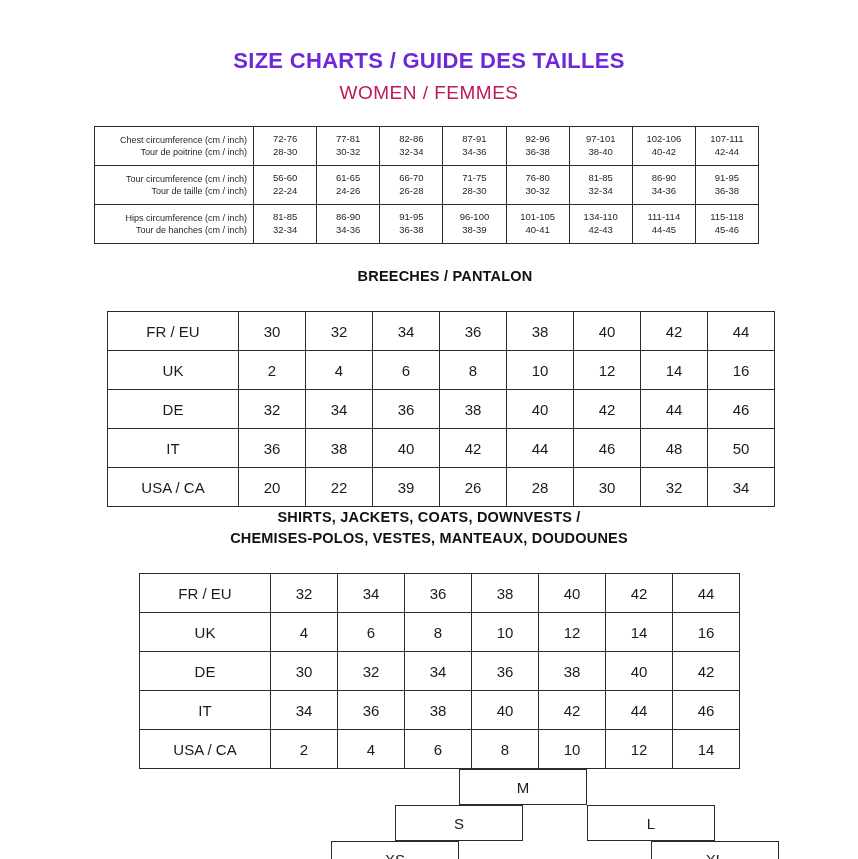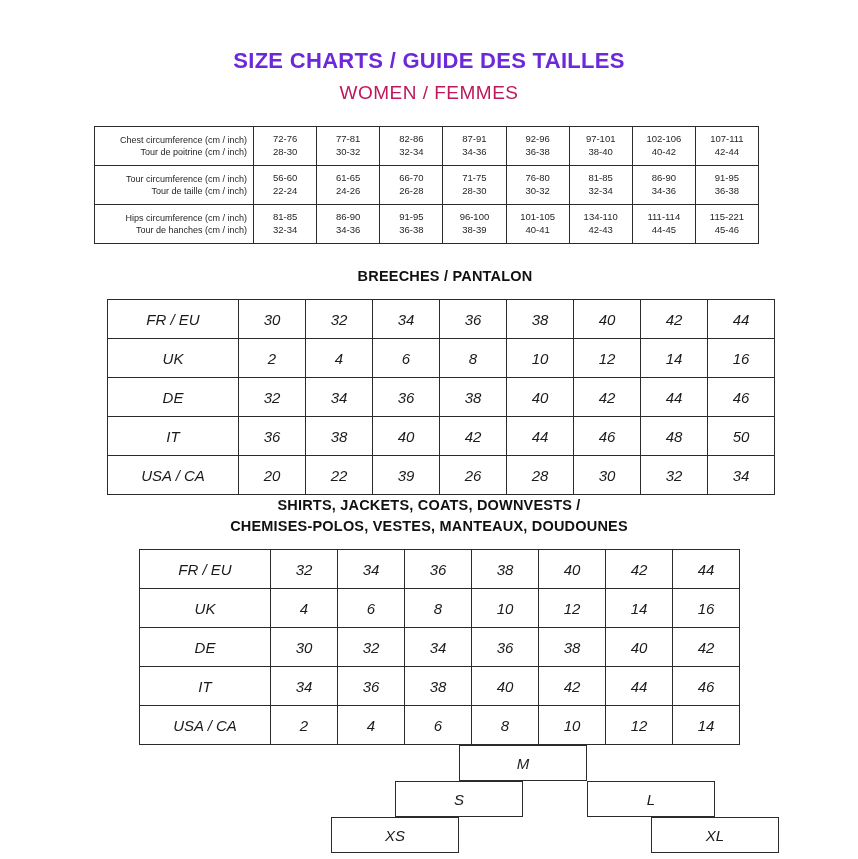--- a/index.html
+++ b/index.html
@@ -83,22 +83,21 @@
     font-weight: bold;
     color: #111;
     letter-spacing: 0.2px;
     line-height: 1.45;
   }
   .sec1-head { margin-top: 22px; margin-left: 32px; }
   .sec2-head { }
 
   
   .size-wrap {
-    margin: 12px auto 0 auto;
-    font-style: italic;
+    margin: 24px auto 0 auto;
   }
   .size-table td {
     height: 36px;
     font-size: 15px;
     color: #1b1b1b;
   }
   .size-table td.rowlabel {
     font-size: 15px;
   }
 
@@ -253,21 +252,21 @@
           </td>
           <td class="val">
             <span>134-110</span>
             <span class="l2">42-43</span>
           </td>
           <td class="val">
             <span>111-114</span>
             <span class="l2">44-45</span>
           </td>
           <td class="val">
-            <span>115-221</span>
+            <span>115-118</span>
             <span class="l2">45-46</span>
           </td>
         </tr>
       </tbody>
     </table>
   </div>
 
   <div class="section-head sec1-head">BREECHES / PANTALON</div>
   <div class="size-wrap" style="width:644px;">
     <table class="size-table breeches-table">

